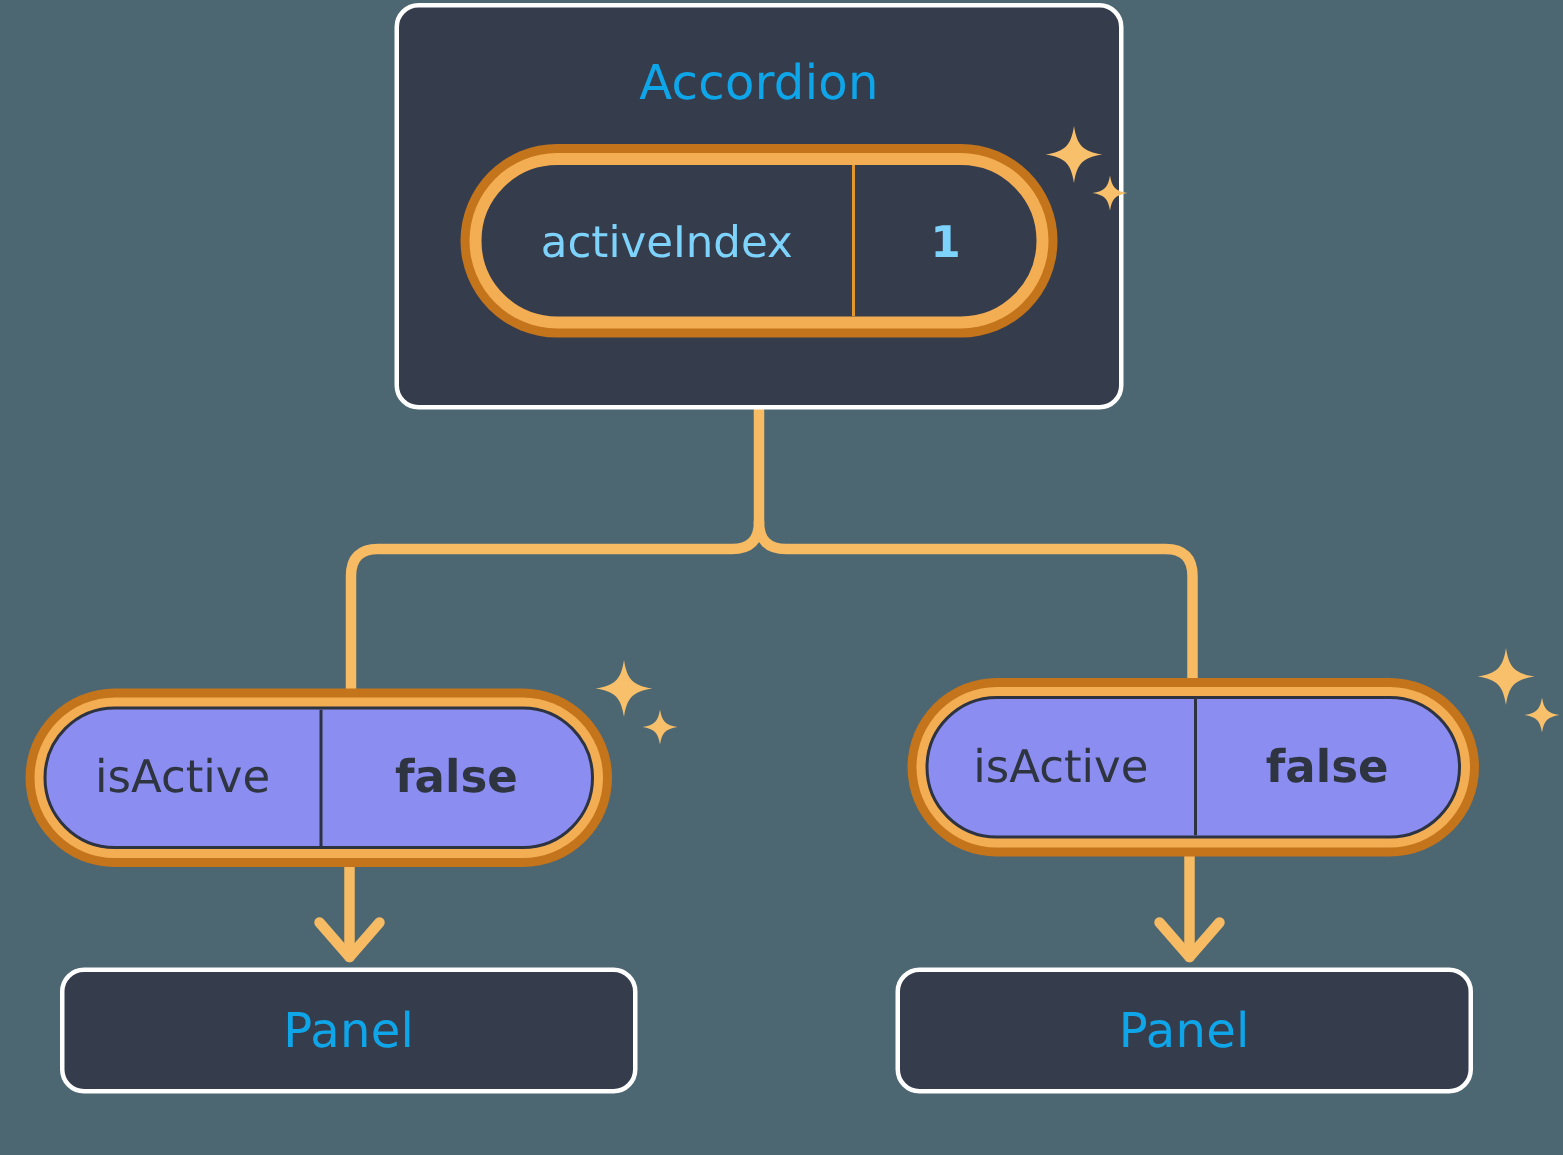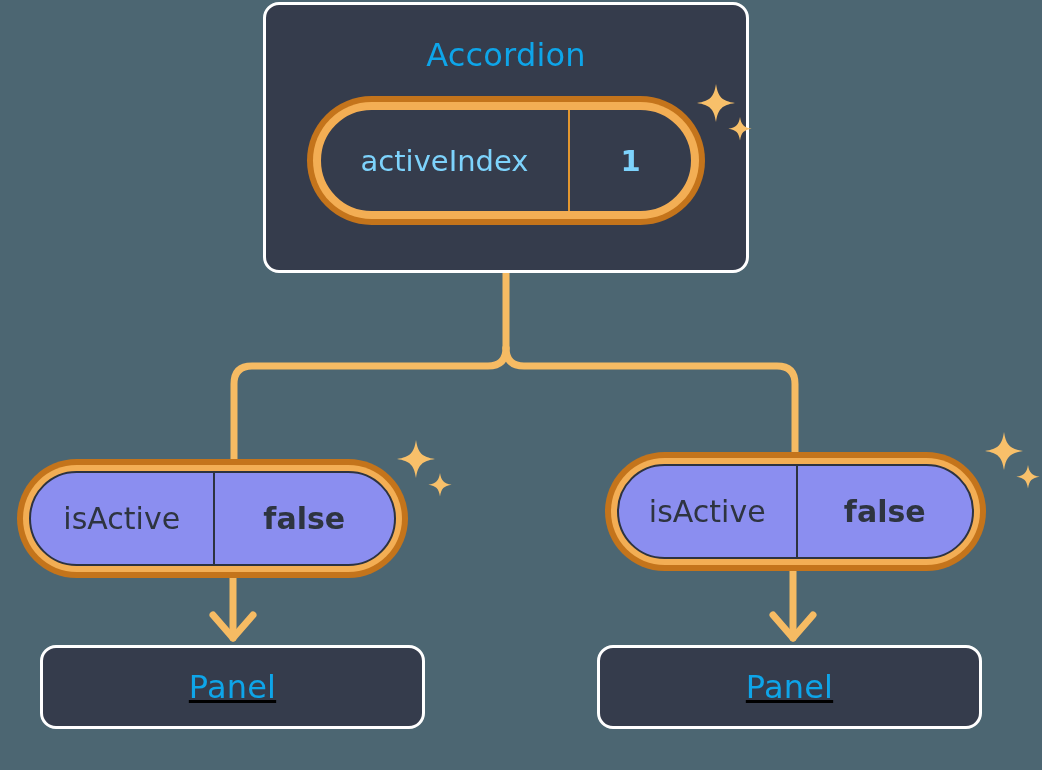--- a/index.html
+++ b/index.html
@@ -65,21 +65,20 @@
     top: 2px;
     width: 486px;
     height: 271px;
     padding-top: 34px;
   }
 
   
   .panel-card {
     height: 84px;
     justify-content: center;
-    text-decoration: underline;
   }
   #panel-left  { left: 40px;  top: 645px; width: 385px; }
   #panel-right { left: 597px; top: 645px; width: 385px; }
 
   
   .pill-outer {
     position: absolute;
     border-radius: 999px;
     background: #c4741b;          
     padding: 6px;

